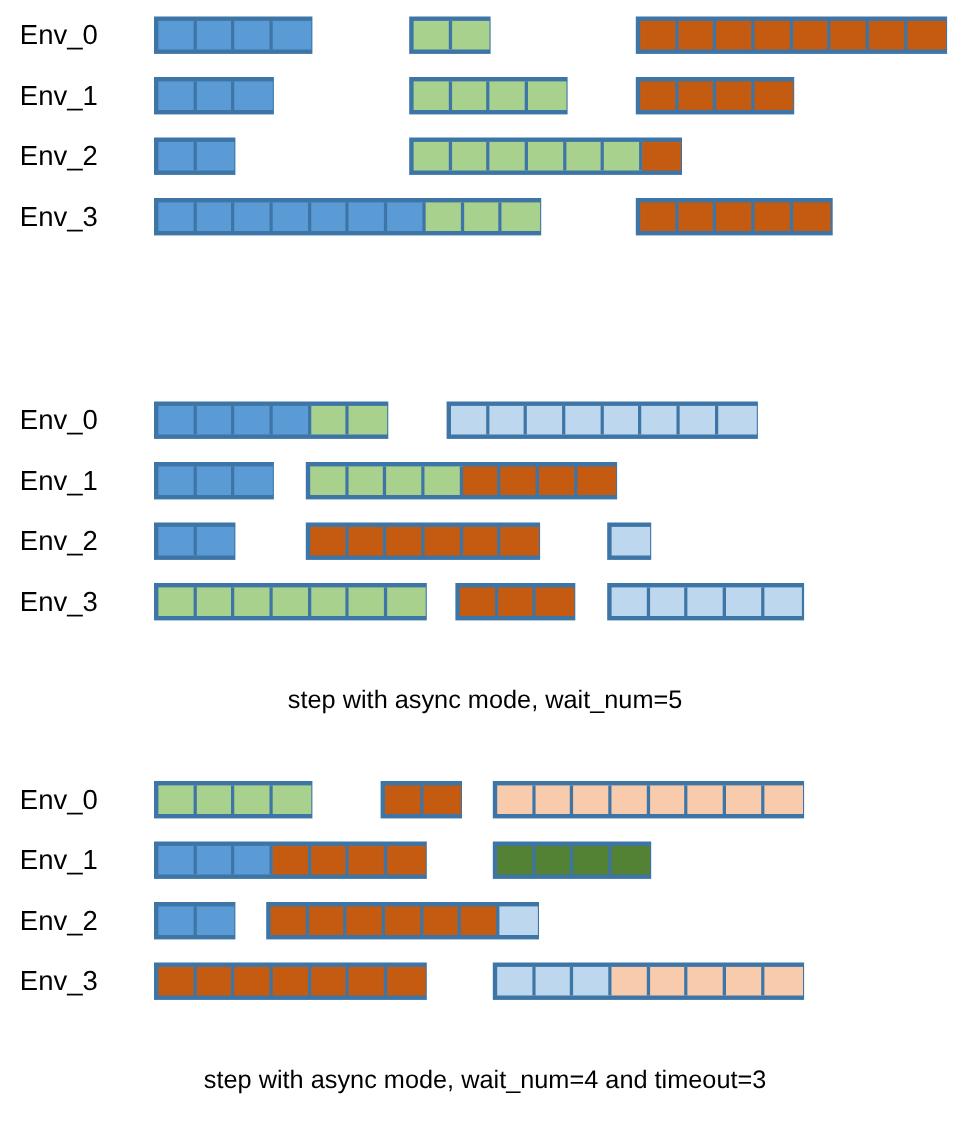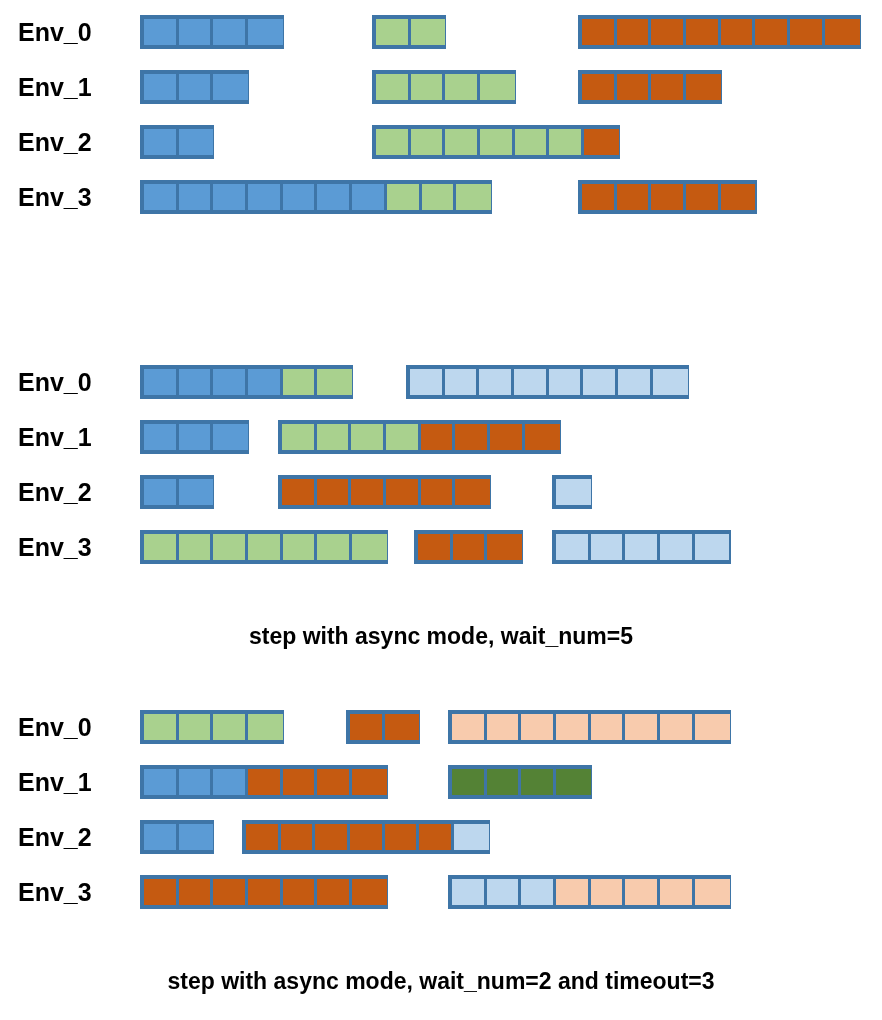--- a/index.html
+++ b/index.html
@@ -11,21 +11,20 @@
     width: 882px;
     height: 1020px;
     position: relative;
     font-family: "Liberation Sans", sans-serif;
     overflow: hidden;
   }
   #diagram {
     position: relative;
     width: 882px;
     height: 1020px;
-    font-weight: bold;
   }
   .section {
     position: absolute;
     left: 0;
     width: 882px;
   }
   .row {
     position: absolute;
     left: 0;
     width: 882px;
@@ -325,14 +324,14 @@
           <div class="cell c-lightblue" style="width: 34.7px;"></div>
           <div class="cell c-lightblue" style="width: 34.7px;"></div>
           <div class="cell c-peach" style="width: 34.7px;"></div>
           <div class="cell c-peach" style="width: 34.7px;"></div>
           <div class="cell c-peach" style="width: 34.7px;"></div>
           <div class="cell c-peach" style="width: 34.7px;"></div>
           <div class="cell c-peach" style="width: 34.7px;"></div>
         </div>
       </div>
     </div>
-    <div class="caption" style="top: 968px;">step with async mode, wait_num=2 and timeout=3</div>
+    <div class="caption" style="top: 968px;">step with async mode, wait_num=4 and timeout=3</div>
   </div>
 
 </body></html>

